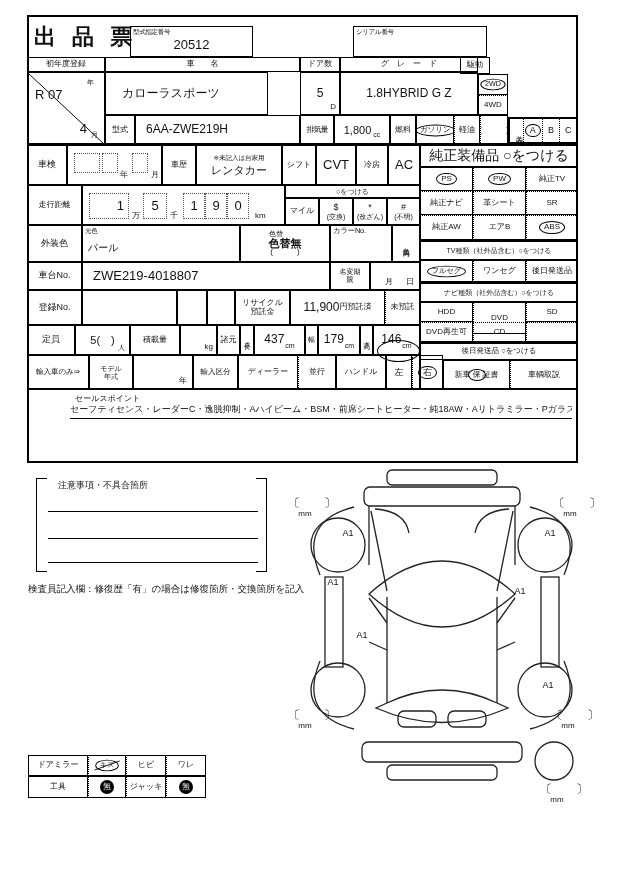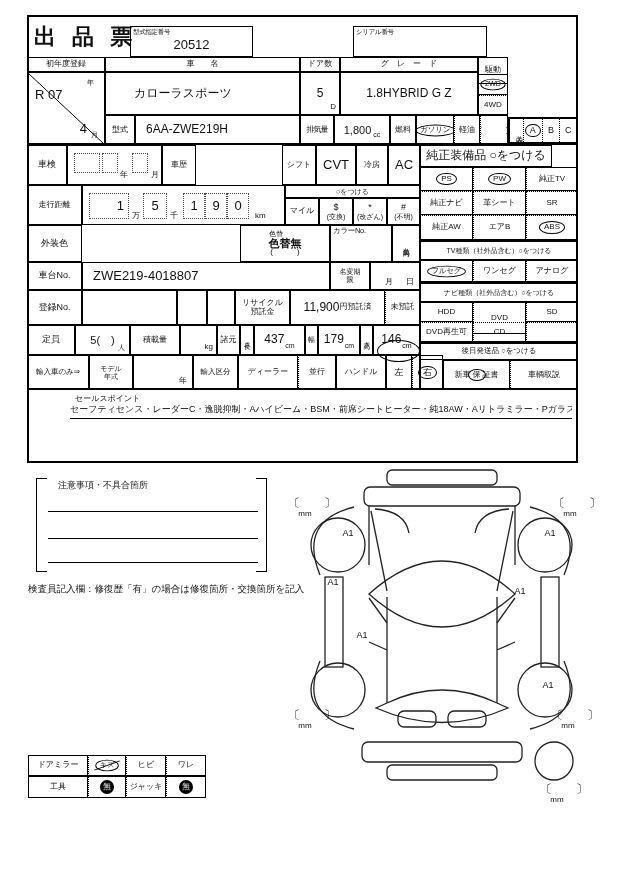--- a/index.html
+++ b/index.html
@@ -59,30 +59,30 @@
         <span class="el">A</span>
       </span>
     <span class="f9" style="width:18px;display:flex;justify-content:center;border-left:1px dotted #000;height:100%;align-items:center">B</span>
     <span class="f9" style="width:17px;display:flex;justify-content:center;border-left:1px dotted #000;height:100%;align-items:center">C</span>
   </div>
 
   <div class="c f8" style="left:27px;top:57px;width:78px;height:15px">初年度登録</div>
   <div class="c f8" style="left:105px;top:57px;width:195px;height:15px">車　　名</div>
   <div class="c f8" style="left:300px;top:57px;width:40px;height:15px">ドア数</div>
   <div class="c f8" style="left:340px;top:57px;width:138px;height:15px">グ　レ　ー　ド</div>
-  <div class="c f8" style="left:478px;top:57px;width:30px;height:27px">駆動</div>
+  <div class="c f8" style="left:460px;top:57px;width:30px;height:17px">駆動</div>
 
   <div class="c diag" style="left:27px;top:72px;width:78px;height:73px">
     <span class="f13" style="position:absolute;left:7px;top:15px">R 07</span>
     <span class="f7" style="position:absolute;right:10px;top:6px">年</span>
     <span class="f13" style="position:absolute;right:17px;bottom:8px">4</span>
     <span class="f7" style="position:absolute;right:6px;bottom:5px">月</span>
   </div>
 
-  <div class="c js f12" style="left:105px;top:72px;width:195px;height:43px;padding-left:28px">カローラスポーツ</div>
+  <div class="c js f12" style="left:105px;top:72px;width:163px;height:43px;padding-left:16px">カローラスポーツ</div>
   <div class="c f8" style="left:105px;top:115px;width:30px;height:30px">型式</div>
   <div class="c js f12" style="left:135px;top:115px;width:165px;height:30px;padding-left:10px">6AA-ZWE219H</div>
 
   <div class="c f12" style="left:300px;top:72px;width:40px;height:43px">
     <span>5</span>
     <span class="f8" style="position:absolute;right:3px;bottom:2px">D</span>
   </div>
   <div class="c f8" style="left:300px;top:115px;width:34px;height:30px;letter-spacing:-1px">排気量</div>
   <div class="c" style="left:334px;top:115px;width:56px;height:30px">
     <span class="f11">1,800</span>
@@ -107,20 +107,24 @@
 
   <div class="c f9" style="left:27px;top:145px;width:40px;height:40px">車検</div>
   <div class="c" style="left:67px;top:145px;width:95px;height:40px">
     <span class="db" style="left:6px;top:7px;width:26px;height:20px"></span>
     <span class="db" style="left:34px;top:7px;width:16px;height:20px"></span>
     <span class="f8" style="position:absolute;left:52px;top:25px">年</span>
     <span class="db" style="left:64px;top:7px;width:16px;height:20px"></span>
     <span class="f8" style="position:absolute;left:83px;top:25px">月</span>
   </div>
   <div class="c f8" style="left:162px;top:145px;width:34px;height:40px">車歴</div>
+  <div class="c col" style="left:196px;top:145px;width:86px;height:40px">
+    <span class="f6" style="margin-bottom:2px">※未記入は自家用</span>
+    <span class="f11">レンタカー</span>
+  </div>
   <div class="c f8" style="left:282px;top:145px;width:34px;height:40px">シフト</div>
   <div class="c f13" style="left:316px;top:145px;width:40px;height:40px">CVT</div>
   <div class="c f8" style="left:356px;top:145px;width:32px;height:40px">冷房</div>
   <div class="c f13" style="left:388px;top:145px;width:32px;height:40px">AC</div>
 
   <div class="c f8" style="left:27px;top:185px;width:55px;height:40px">走行距離</div>
   <div class="c" style="left:82px;top:185px;width:203px;height:40px">
     <span class="db" style="left:6px;top:7px;width:40px;height:26px;justify-content:flex-end;padding-right:4px">
         <span>1</span>
       </span>
@@ -149,20 +153,24 @@
   <div class="c col" style="left:353px;top:198px;width:34px;height:27px">
     <span class="f9">*</span>
     <span class="f7">(改ざん)</span>
   </div>
   <div class="c col" style="left:387px;top:198px;width:33px;height:27px">
     <span class="f9">#</span>
     <span class="f7">(不明)</span>
   </div>
 
   <div class="c f9" style="left:27px;top:225px;width:55px;height:37px">外装色</div>
+  <div class="c" style="left:82px;top:225px;width:158px;height:37px">
+    <span class="cl f7">元色</span>
+    <span class="f10" style="position:absolute;left:5px;top:16px">パール</span>
+  </div>
   <div class="c col" style="left:240px;top:225px;width:90px;height:37px">
     <span class="f7" style="align-self:flex-start;margin-left:28px">色替</span>
     <span class="f11 b">色替無</span>
     <span class="f8" style="margin-top:-1px">(　　　)</span>
   </div>
   <div class="c" style="left:330px;top:225px;width:62px;height:37px">
     <span class="cl" style="font-size:7.5px">カラーNo.</span>
   </div>
   <div class="c" style="left:392px;top:225px;width:28px;height:37px">
     <span class="vt f7">内装色</span>
@@ -227,21 +235,21 @@
   <div class="c f8" style="left:238px;top:355px;width:60px;height:35px">ディーラー</div>
   <div class="c f8 dotl" style="left:298px;top:355px;width:38px;height:35px">並行</div>
   <div class="c f8" style="left:336px;top:355px;width:50px;height:35px">ハンドル</div>
   <div class="c f9" style="left:386px;top:355px;width:26px;height:35px">左</div>
   <div class="c dotl" style="left:412px;top:355px;width:31px;height:35px">
       <span class="el f9">右</span>
     </div>
 
   <div class="hl" style="left:419px;top:145px;width:2px;height:245px"></div>
 
-  <div class="c" style="left:420px;top:145px;width:132px;height:22px;font-size:12px">純正装備品 ○をつける</div>
+  <div class="c" style="left:420px;top:145px;width:158px;height:22px;font-size:14px">純正装備品 ○をつける</div>
   <div class="c" style="left:420px;top:167px;width:53px;height:24px">
       <span class="el f8">PS</span>
     </div>
   <div class="c dotl" style="left:473px;top:167px;width:53px;height:24px">
       <span class="el f8">PW</span>
     </div>
   <div class="c f8 dotl" style="left:526px;top:167px;width:52px;height:24px">純正TV</div>
   <div class="c f8 dott" style="left:420px;top:191px;width:53px;height:24px">純正ナビ</div>
   <div class="c f8 dotl dott" style="left:473px;top:191px;width:53px;height:24px">革シート</div>
   <div class="c f8 dotl dott" style="left:526px;top:191px;width:52px;height:24px">SR</div>
@@ -249,21 +257,21 @@
   <div class="c f8 dotl dott" style="left:473px;top:215px;width:53px;height:25px">エアB</div>
   <div class="c dotl dott" style="left:526px;top:215px;width:52px;height:25px">
       <span class="el f8">ABS</span>
     </div>
 
   <div class="c f7" style="left:420px;top:240px;width:158px;height:20px;border-top-width:2px">TV種類（社外品含む）○をつける</div>
   <div class="c" style="left:420px;top:260px;width:53px;height:22px">
       <span class="el f8" style="transform:scale(.9)">フルセグ</span>
     </div>
   <div class="c f8 dotl" style="left:473px;top:260px;width:53px;height:22px">ワンセグ</div>
-  <div class="c f8 dotl" style="left:526px;top:260px;width:52px;height:22px">アナログ</div>
+  <div class="c f8 dotl" style="left:526px;top:260px;width:52px;height:22px">後日発送品</div>
 
   <div class="c f7" style="left:420px;top:282px;width:158px;height:20px;border-top-width:2px">ナビ種類（社外品含む）○をつける</div>
   <div class="c f8" style="left:420px;top:302px;width:53px;height:20px">HDD</div>
   <div class="c f8 dotl" style="left:473px;top:302px;width:53px;height:32px">DVD</div>
   <div class="c f8 dotl" style="left:526px;top:302px;width:52px;height:20px">SD</div>
   <div class="c f8 dott" style="left:420px;top:322px;width:53px;height:20px">DVD再生可</div>
   <div class="c f8 dotl dott" style="left:473px;top:322px;width:53px;height:20px">CD</div>
   <div class="c dotl dott" style="left:526px;top:322px;width:52px;height:20px"></div>
 
   <div class="c" style="left:420px;top:342px;width:158px;height:18px;border-top-width:2px;font-size:7.5px">後日発送品 ○をつける</div>

